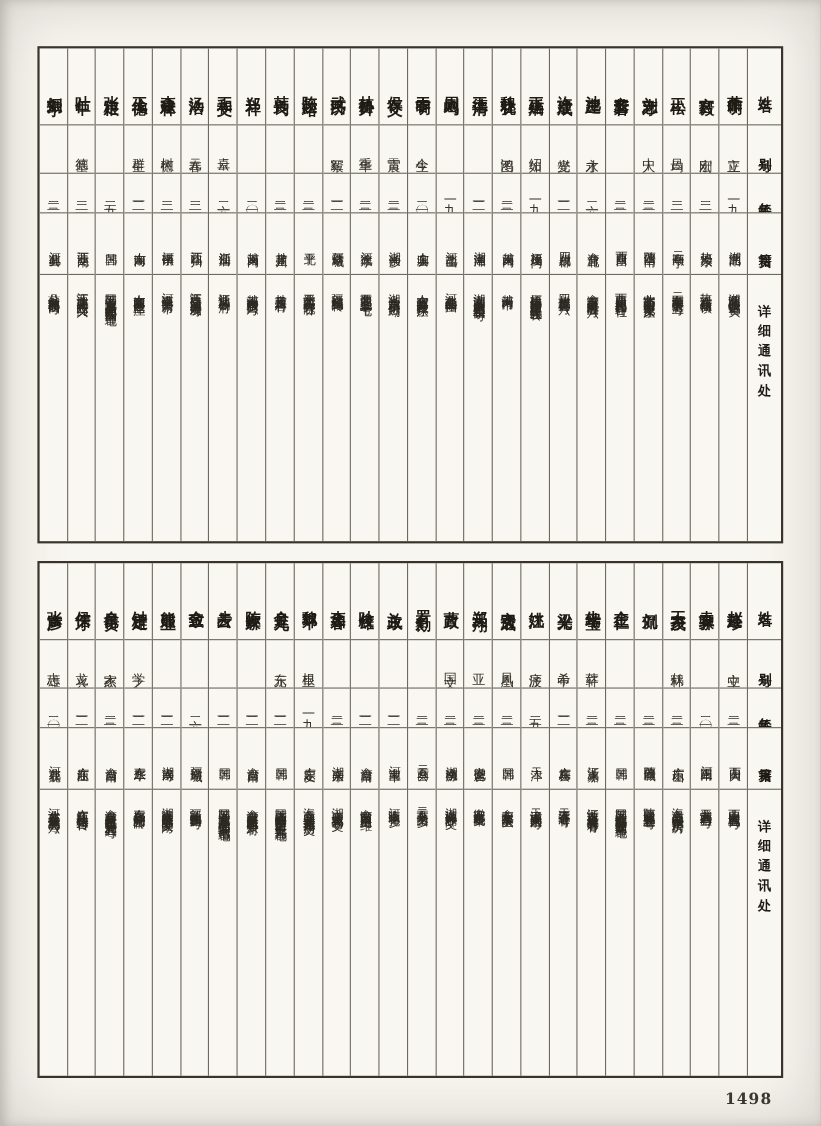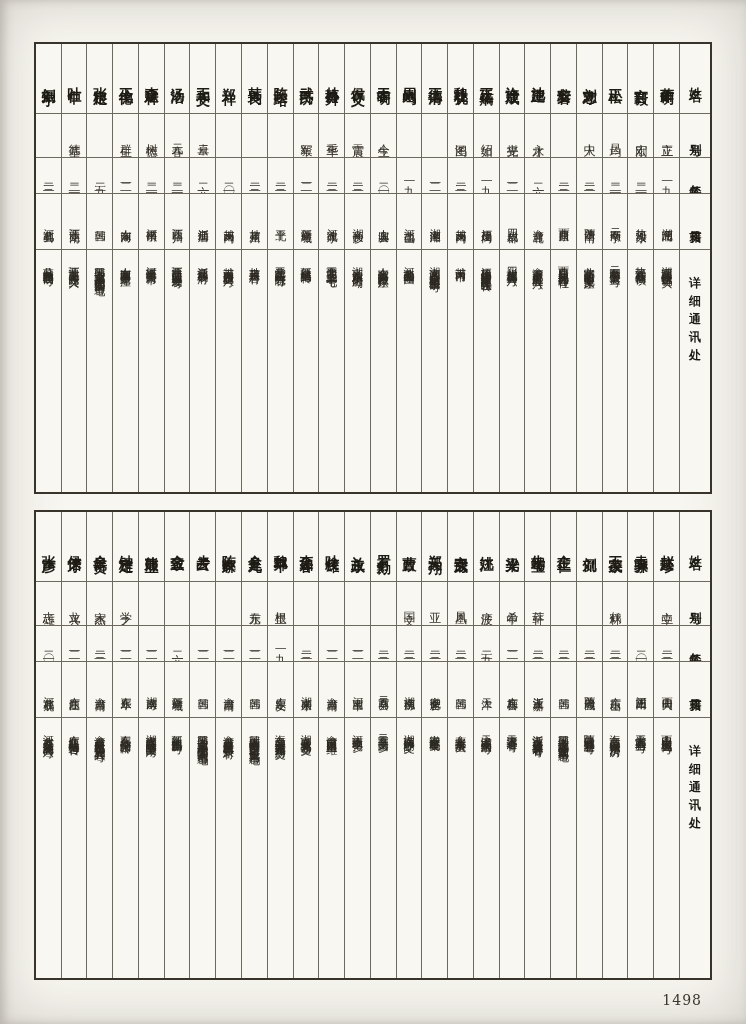--- a/index.html
+++ b/index.html
@@ -60,20 +60,21 @@
   .header-cell.alias-cell,.header-cell.age-cell{font-size:12px;}
   .header-cell.origin-cell{font-size:12px;}
   .header-cell.address-cell{font-size:12px;letter-spacing:1.5em;padding-top:16px;}
   .pageno{
     position:absolute;
     right:44px;bottom:16px;
     font-family:"DejaVu Serif", serif;
     font-size:14px;
     letter-spacing:1px;
     color:#3b372e;
+    font-weight:bold;
   }
 </style>
 </head>
 <body>
 
 <div class="page">
   <section class="dir-table top" id="tableTop">
       <div class="col header-col">
         <div class="cell header-cell name-cell">姓名</div>
         <div class="cell header-cell alias-cell">别号</div>

